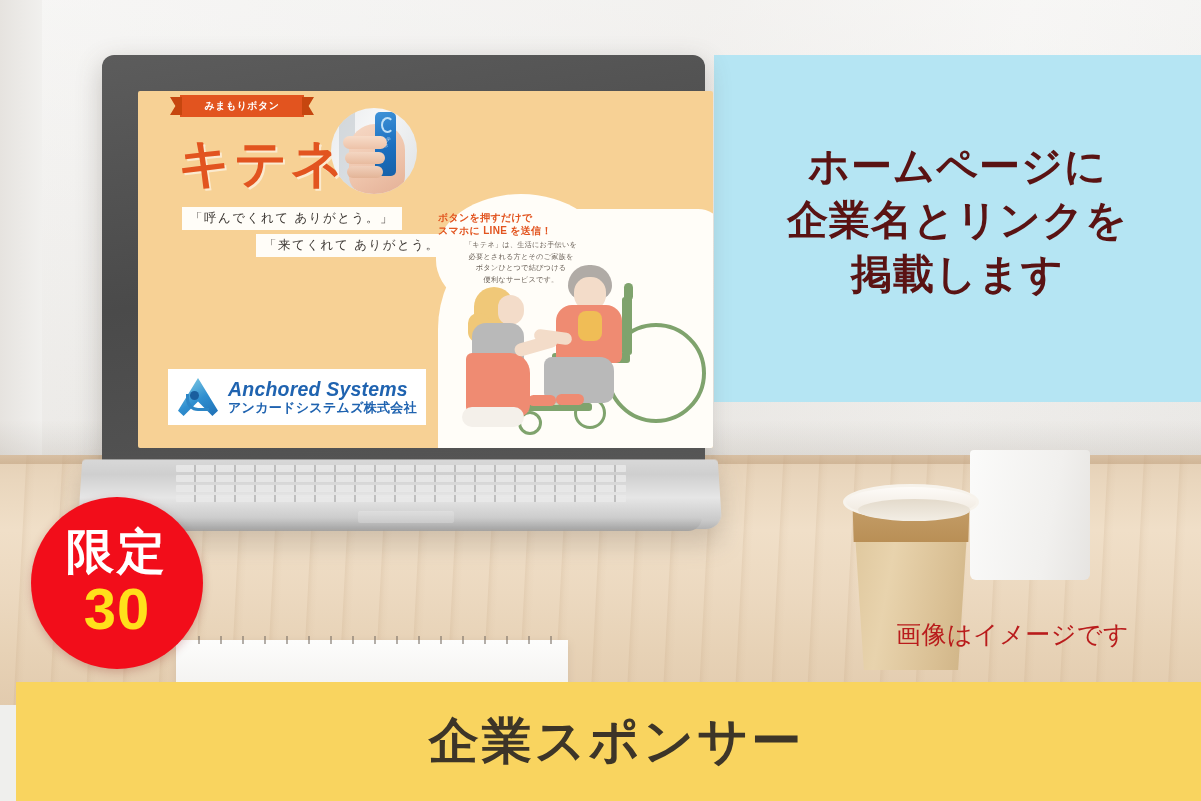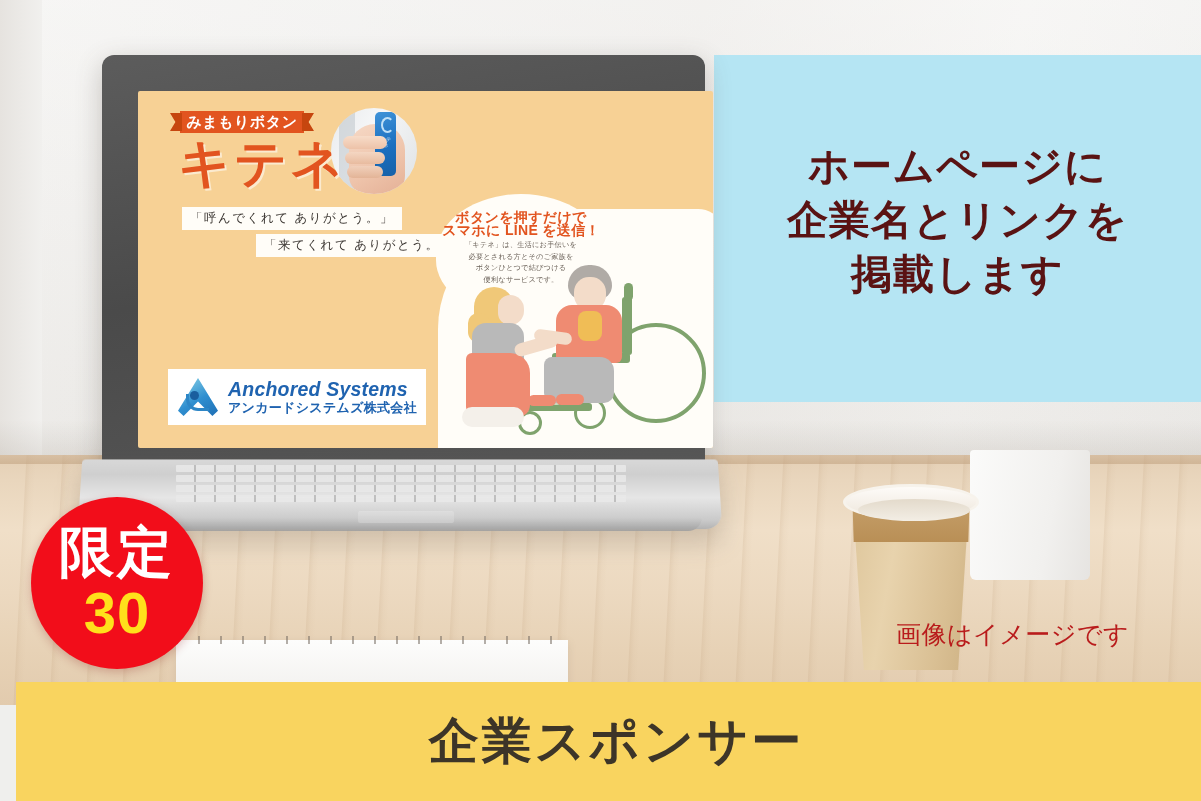--- a/index.html
+++ b/index.html
@@ -87,22 +87,22 @@
     opacity:.85;border-radius:1px;
   }
   .trackpad{
     position:absolute;left:278px;top:456px;width:96px;height:12px;
     background:linear-gradient(180deg,#e0e0e0,#cdcdcd);border-radius:2px;opacity:.8;
   }
 
   
   .sc{position:absolute;left:0;top:0;width:575px;height:357px;}
   .ribbon{
-    position:absolute;left:42px;top:20px;width:124px;height:22px;
-    background:#e2541f;color:#fff;font-size:15px;font-weight:bold;
+    position:absolute;left:42px;top:4px;width:124px;height:22px;
+    background:#e2541f;color:#fff;font-size:10px;font-weight:bold;
     display:flex;align-items:center;justify-content:center;letter-spacing:.5px;
   }
   .ribbon:before,.ribbon:after{
     content:"";position:absolute;top:2px;width:12px;height:18px;background:#c6460f;
   }
   .ribbon:before{left:-10px;clip-path:polygon(0 0,100% 0,100% 100%,0 100%,45% 50%);}
   .ribbon:after{right:-10px;clip-path:polygon(0 0,100% 0,55% 50%,100% 100%,0 100%);}
   .kitene{
     position:absolute;left:40px;top:46px;
     font-size:52px;font-weight:bold;color:#e2541f;letter-spacing:3px;
@@ -149,22 +149,22 @@
   }
   .bubble{
     position:absolute;left:298px;top:103px;width:170px;height:122px;
     background:#fffdf8;border-radius:50% 50% 46% 46%;
   }
   .bubble-tail{
     position:absolute;left:318px;top:206px;width:30px;height:26px;background:#fffdf8;
     clip-path:polygon(0 0,100% 0,28% 100%);
   }
   .bub-h{
-    position:absolute;left:300px;top:120px;width:166px;text-align:center;
-    color:#e2541f;font-size:14px;font-weight:bold;line-height:13px;letter-spacing:.3px;
+    position:absolute;left:300px;top:120px;width:166px;
+    color:#e2541f;font-size:10px;font-weight:bold;line-height:13px;letter-spacing:.3px;
   }
   .bub-b{
     position:absolute;left:300px;top:148px;width:166px;text-align:center;
     color:#6b6259;font-size:7.2px;line-height:11.5px;letter-spacing:.2px;
   }
 
   
   .illus{position:absolute;left:318px;top:170px;width:250px;height:186px;}
   .wc-wheel{position:absolute;border:4px solid #7fa36d;border-radius:50%;background:transparent;}
   .wc-frame{position:absolute;background:#7fa36d;border-radius:3px;}
@@ -205,21 +205,21 @@
     position:absolute;left:0;top:84px;width:487px;text-align:center;
     color:#5a1313;font-size:41px;font-weight:bold;line-height:54px;letter-spacing:1px;
   }
 
   
   .badge{
     position:absolute;left:31px;top:497px;width:172px;height:172px;border-radius:50%;
     background:#f20d1a;display:flex;flex-direction:column;align-items:center;
     justify-content:center;box-shadow:0 3px 10px rgba(130,20,20,.25);
   }
-  .badge-top{color:#fff;font-size:55px;font-weight:bold;letter-spacing:3px;line-height:1;}
+  .badge-top{color:#fff;font-size:48px;font-weight:bold;letter-spacing:3px;line-height:1;}
   .badge-num{color:#ffe01b;font-size:58px;font-weight:bold;line-height:1;margin-top:4px;letter-spacing:1px;}
 
   
   .notebook{
     position:absolute;left:176px;top:640px;width:392px;height:44px;
     background:linear-gradient(180deg,#fdfdfc,#f4f3f1);
     box-shadow:0 3px 8px rgba(150,130,110,.2);
   }
   .spiral{position:absolute;left:0;top:-4px;width:392px;height:8px;
     background:repeating-linear-gradient(90deg,

